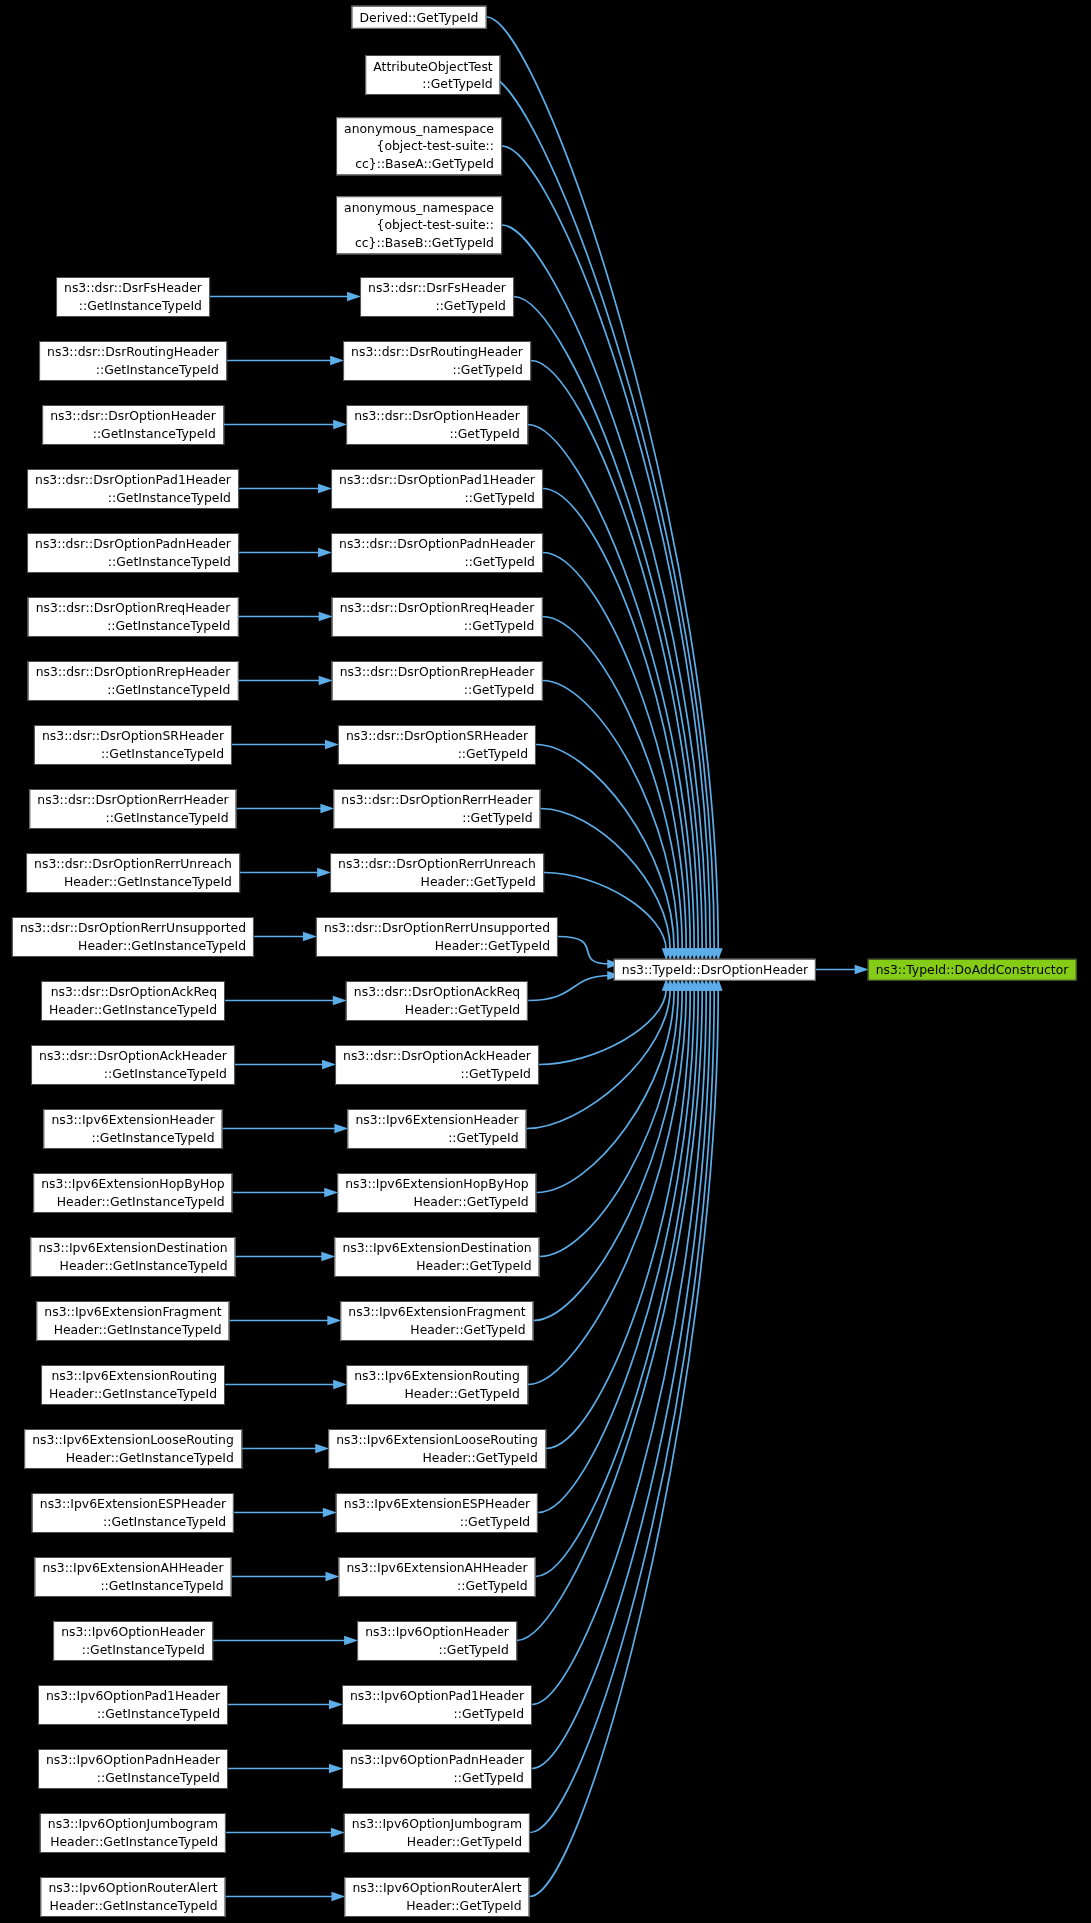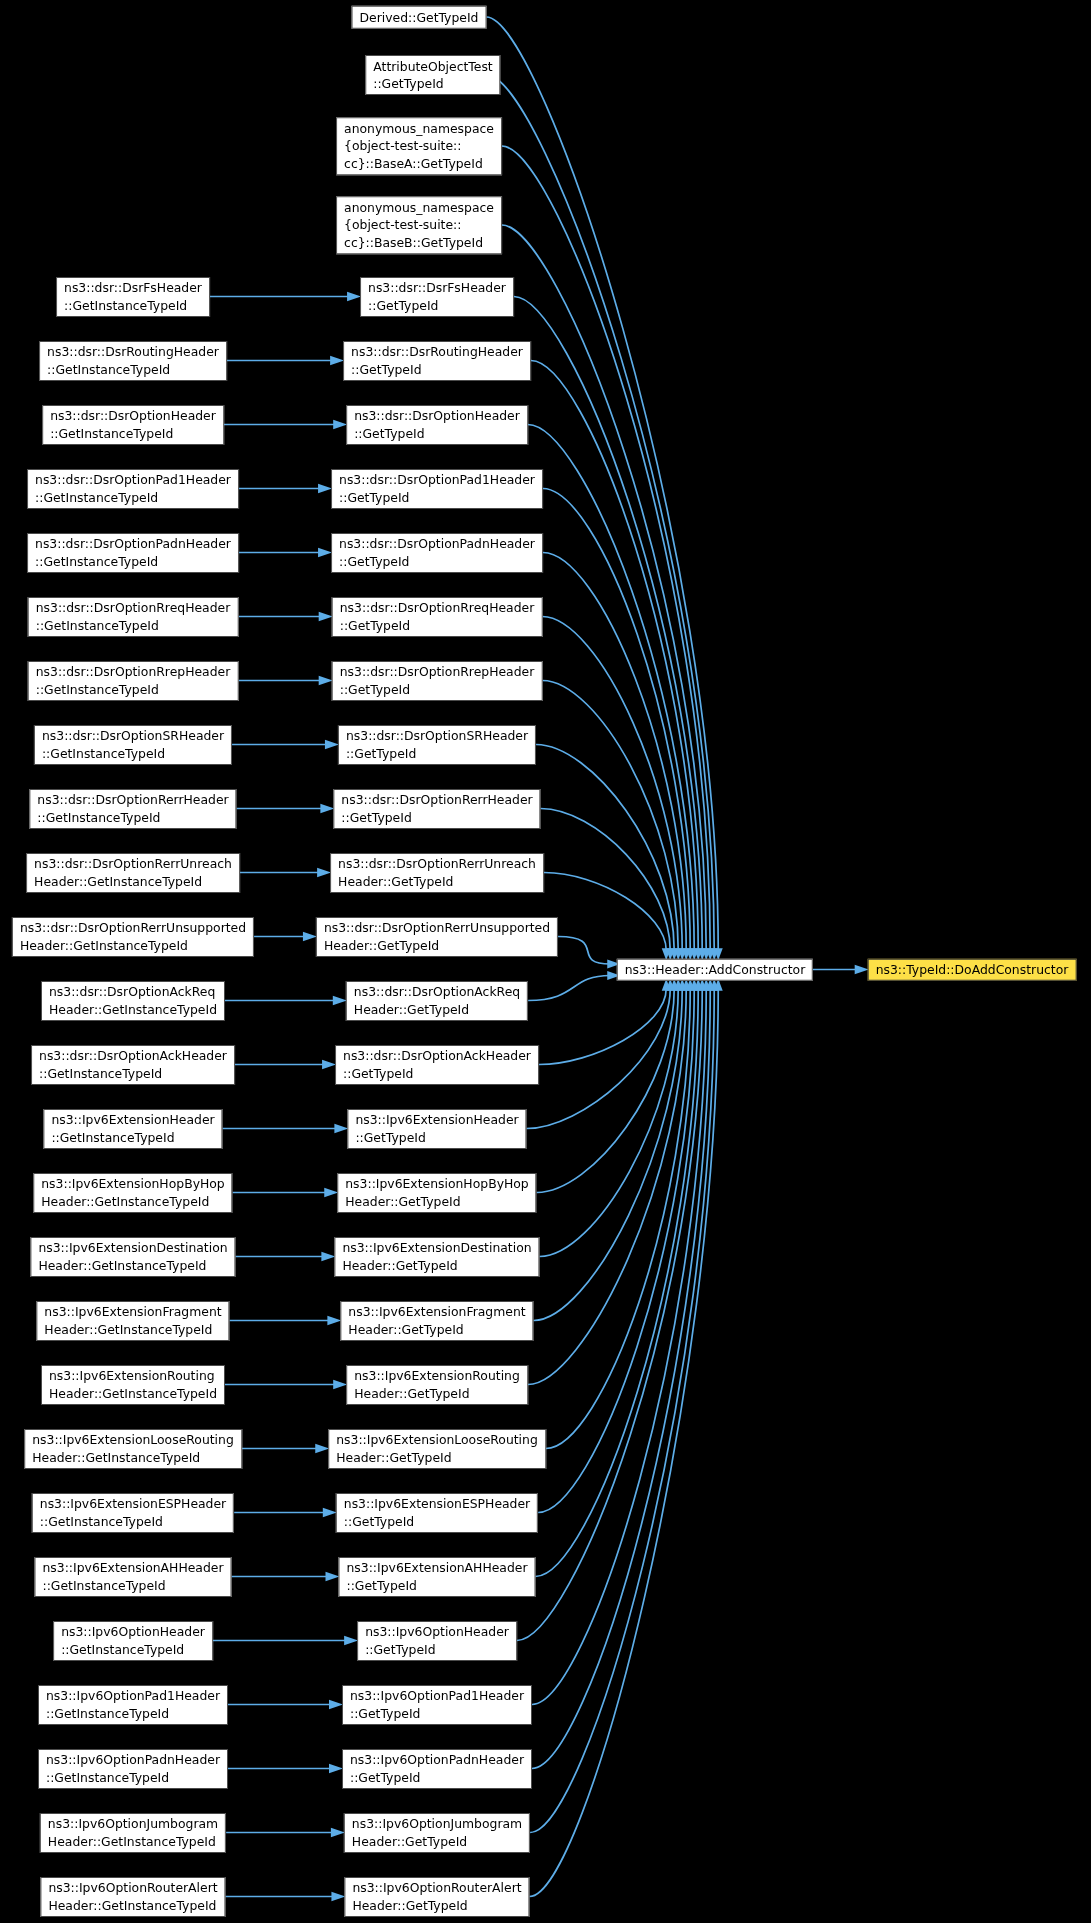--- a/index.html
+++ b/index.html
@@ -12,27 +12,27 @@
   }
   #edges{position:absolute;left:0;top:0;z-index:1;}
   .node{
     position:absolute;
     transform:translate(-50%,-50%);
     background:#ffffff;
     border:1.4px solid #4b4b4b;
     color:#000000;
     font-size:12.4px;
     line-height:17.5px;
-    text-align:left;
+    text-align:right;
     padding:1.5px 7px;
     white-space:pre;
     z-index:2;
     box-sizing:content-box;
   }
-  .node.hl{background:#fde047;border-color:#333333;}
+  .node.hl{background:#84cc16;border-color:#333333;}
 </style>
 </head>
 <body>
 
 <div class="canvas" id="canvas">
   <svg id="edges" width="1091" height="1923">
       <path d="M 486.46875 17 C 541.46875 17, 718.21875 538.25, 718.21875 950.25" fill="none" stroke="#5dade8" stroke-width="1.7"></path>
       <polygon points="718.21875,960.25 713.71875,948.25 722.71875,948.25" fill="#5dade8"></polygon>
       <path d="M 486.734375 75 C 541.734375 75, 714.21875 538.25, 714.21875 950.25" fill="none" stroke="#5dade8" stroke-width="1.7"></path>
       <polygon points="714.21875,960.25 709.71875,948.25 718.71875,948.25" fill="#5dade8"></polygon>
@@ -140,21 +140,21 @@
       <polygon points="344.859375,1832.5 330.859375,1827.7 330.859375,1837.3" fill="#5dade8"></polygon>
       <path d="M 530.140625 1832.5 C 585.140625 1832.5, 714.21875 1400.75, 714.21875 988.75" fill="none" stroke="#5dade8" stroke-width="1.7"></path>
       <polygon points="714.21875,978.75 709.71875,990.75 718.71875,990.75" fill="#5dade8"></polygon>
       <path d="M 225.59375 1896.5 L 333.40625 1896.5" fill="none" stroke="#5dade8" stroke-width="1.7"></path>
       <polygon points="345.40625,1896.5 331.40625,1891.7 331.40625,1901.3" fill="#5dade8"></polygon>
       <path d="M 529.59375 1896.5 C 584.59375 1896.5, 718.21875 1400.75, 718.21875 988.75" fill="none" stroke="#5dade8" stroke-width="1.7"></path>
       <polygon points="718.21875,978.75 713.71875,990.75 722.71875,990.75" fill="#5dade8"></polygon>
       <path d="M 810.78125 969.5 L 856.6640625 969.5" fill="none" stroke="#5dade8" stroke-width="1.7"></path>
       <polygon points="868.6640625,969.5 854.6640625,964.7 854.6640625,974.3" fill="#5dade8"></polygon>
     </svg>
-  <div class="node" id="center-node" style="left:715px;top:969.5px;">ns3::Header::AddConstructor</div>
+  <div class="node" id="center-node" style="left:715px;top:969.5px;">ns3::TypeId::DsrOptionHeader</div>
   <div class="node hl" id="target-node" style="left:972px;top:969.5px;">ns3::TypeId::DoAddConstructor</div>
 <div class="node" style="left: 419px; top: 17px;">Derived::GetTypeId</div>
     <div class="node" style="left: 433px; top: 75px;">AttributeObjectTest
 ::GetTypeId</div>
     <div class="node" style="left: 419px; top: 146px;">anonymous_namespace
 {object-test-suite::
 cc}::BaseA::GetTypeId</div>
     <div class="node" style="left: 419px; top: 225px;">anonymous_namespace
 {object-test-suite::
 cc}::BaseB::GetTypeId</div>

